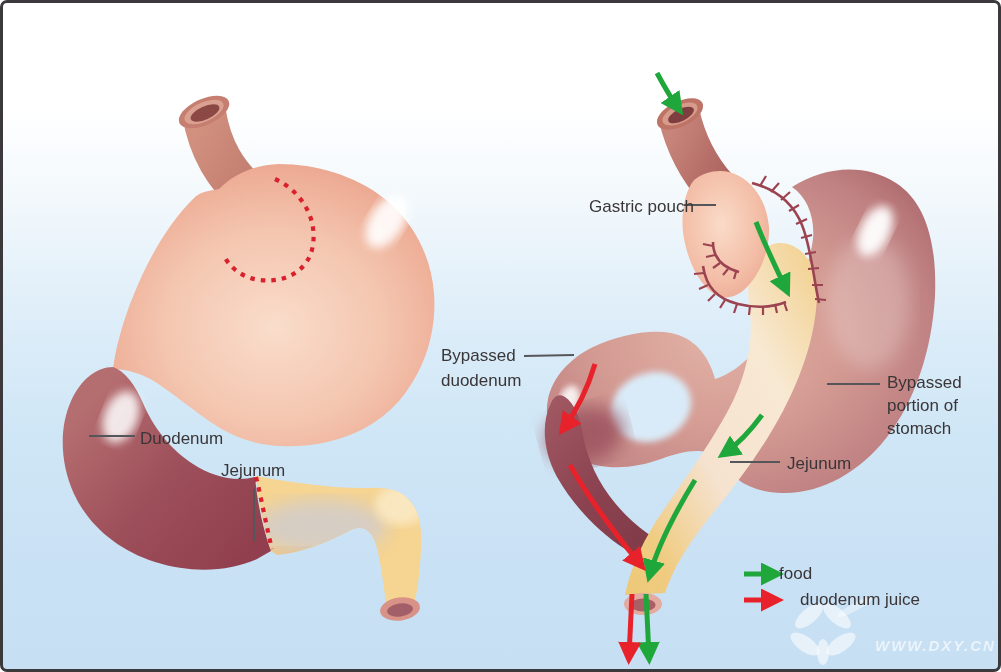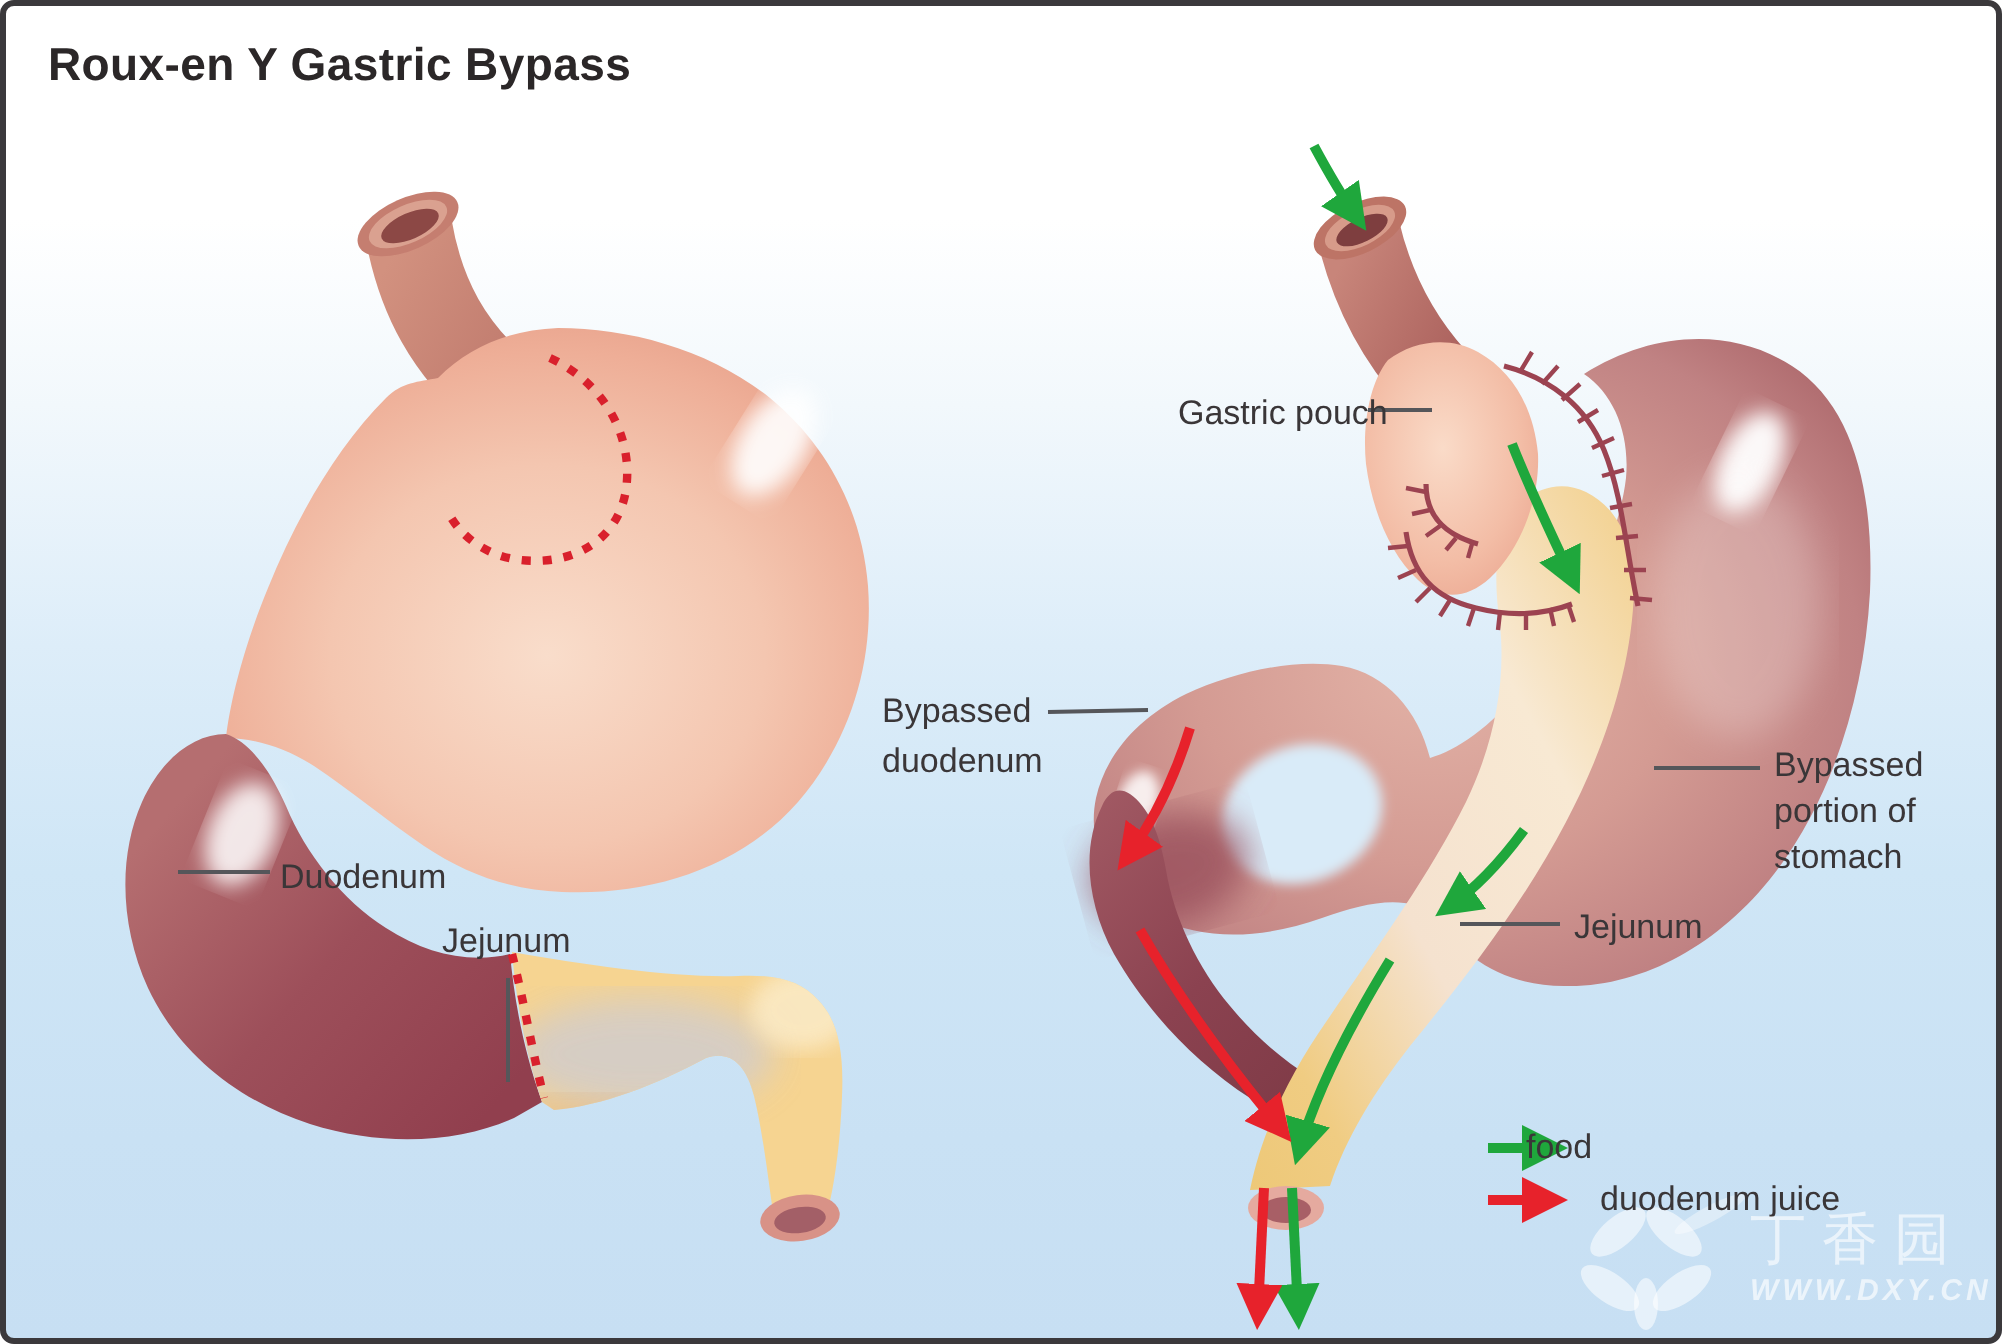--- a/index.html
+++ b/index.html
@@ -294,32 +294,30 @@
     <g>
       <ellipse class="wm-shape" cx="806" cy="613" rx="17" ry="7.5" transform="rotate(-40 806 613)"></ellipse>
       <ellipse class="wm-shape" cx="834" cy="613" rx="17" ry="7.5" transform="rotate(40 834 613)"></ellipse>
       <ellipse class="wm-shape" cx="802" cy="641" rx="17" ry="7.5" transform="rotate(35 802 641)"></ellipse>
       <ellipse class="wm-shape" cx="838" cy="641" rx="17" ry="7.5" transform="rotate(-35 838 641)"></ellipse>
       <ellipse class="wm-shape" cx="820" cy="649" rx="6" ry="13"></ellipse>
       <ellipse class="wm-shape" cx="852" cy="604" rx="20" ry="4" transform="rotate(-28 852 604)" opacity="0.7"></ellipse>
     </g>
   </svg>
 
-  <div class="title">Roux-en Y Gastric Bypass</div>
 
   <div class="lbl" style="left:137px;top:424px;">Duodenum</div>
   <div class="lbl" style="left:218px;top:456px;">Jejunum</div>
 
   <div class="lbl" style="left:557px;top:192px;margin-left:29px;">Gastric pouch</div>
   <div class="lbl" style="left:438px;top:340px;line-height:25px;">Bypassed
 duodenum</div>
   <div class="lbl" style="left:884px;top:368px;line-height:23px;">Bypassed
 portion of
 stomach</div>
   <div class="lbl" style="left:784px;top:449px;">Jejunum</div>
 
-  <div class="legend-lbl" style="left:760px;top:561px;">food</div>
+  <div class="legend-lbl" style="left:776px;top:561px;">food</div>
   <div class="legend-lbl" style="left:797px;top:587px;">duodenum juice</div>
 
-  <div class="wm-name">丁香园</div>
   <div class="wm-url">WWW.DXY.CN</div>
 
 </div>
 
 </body></html>

